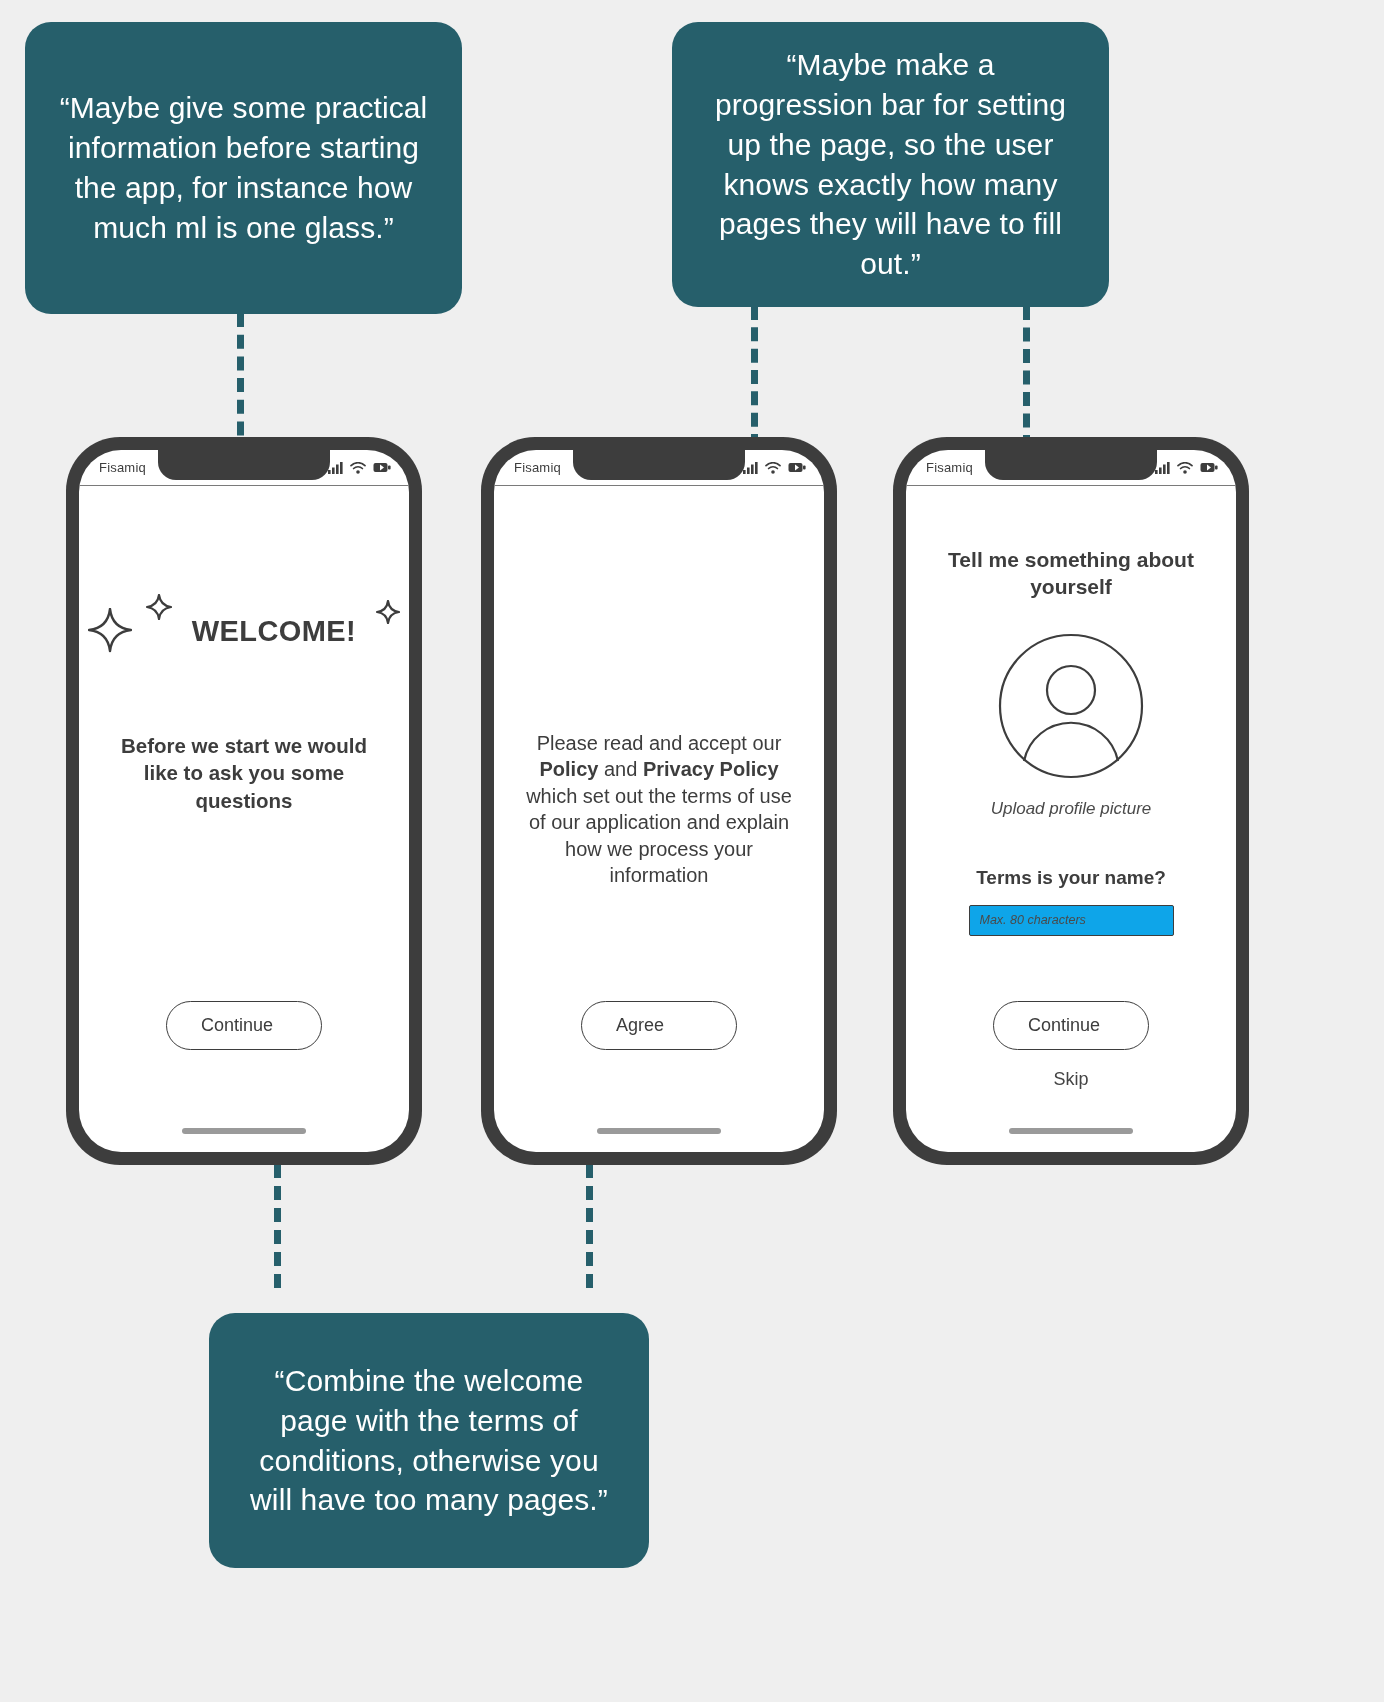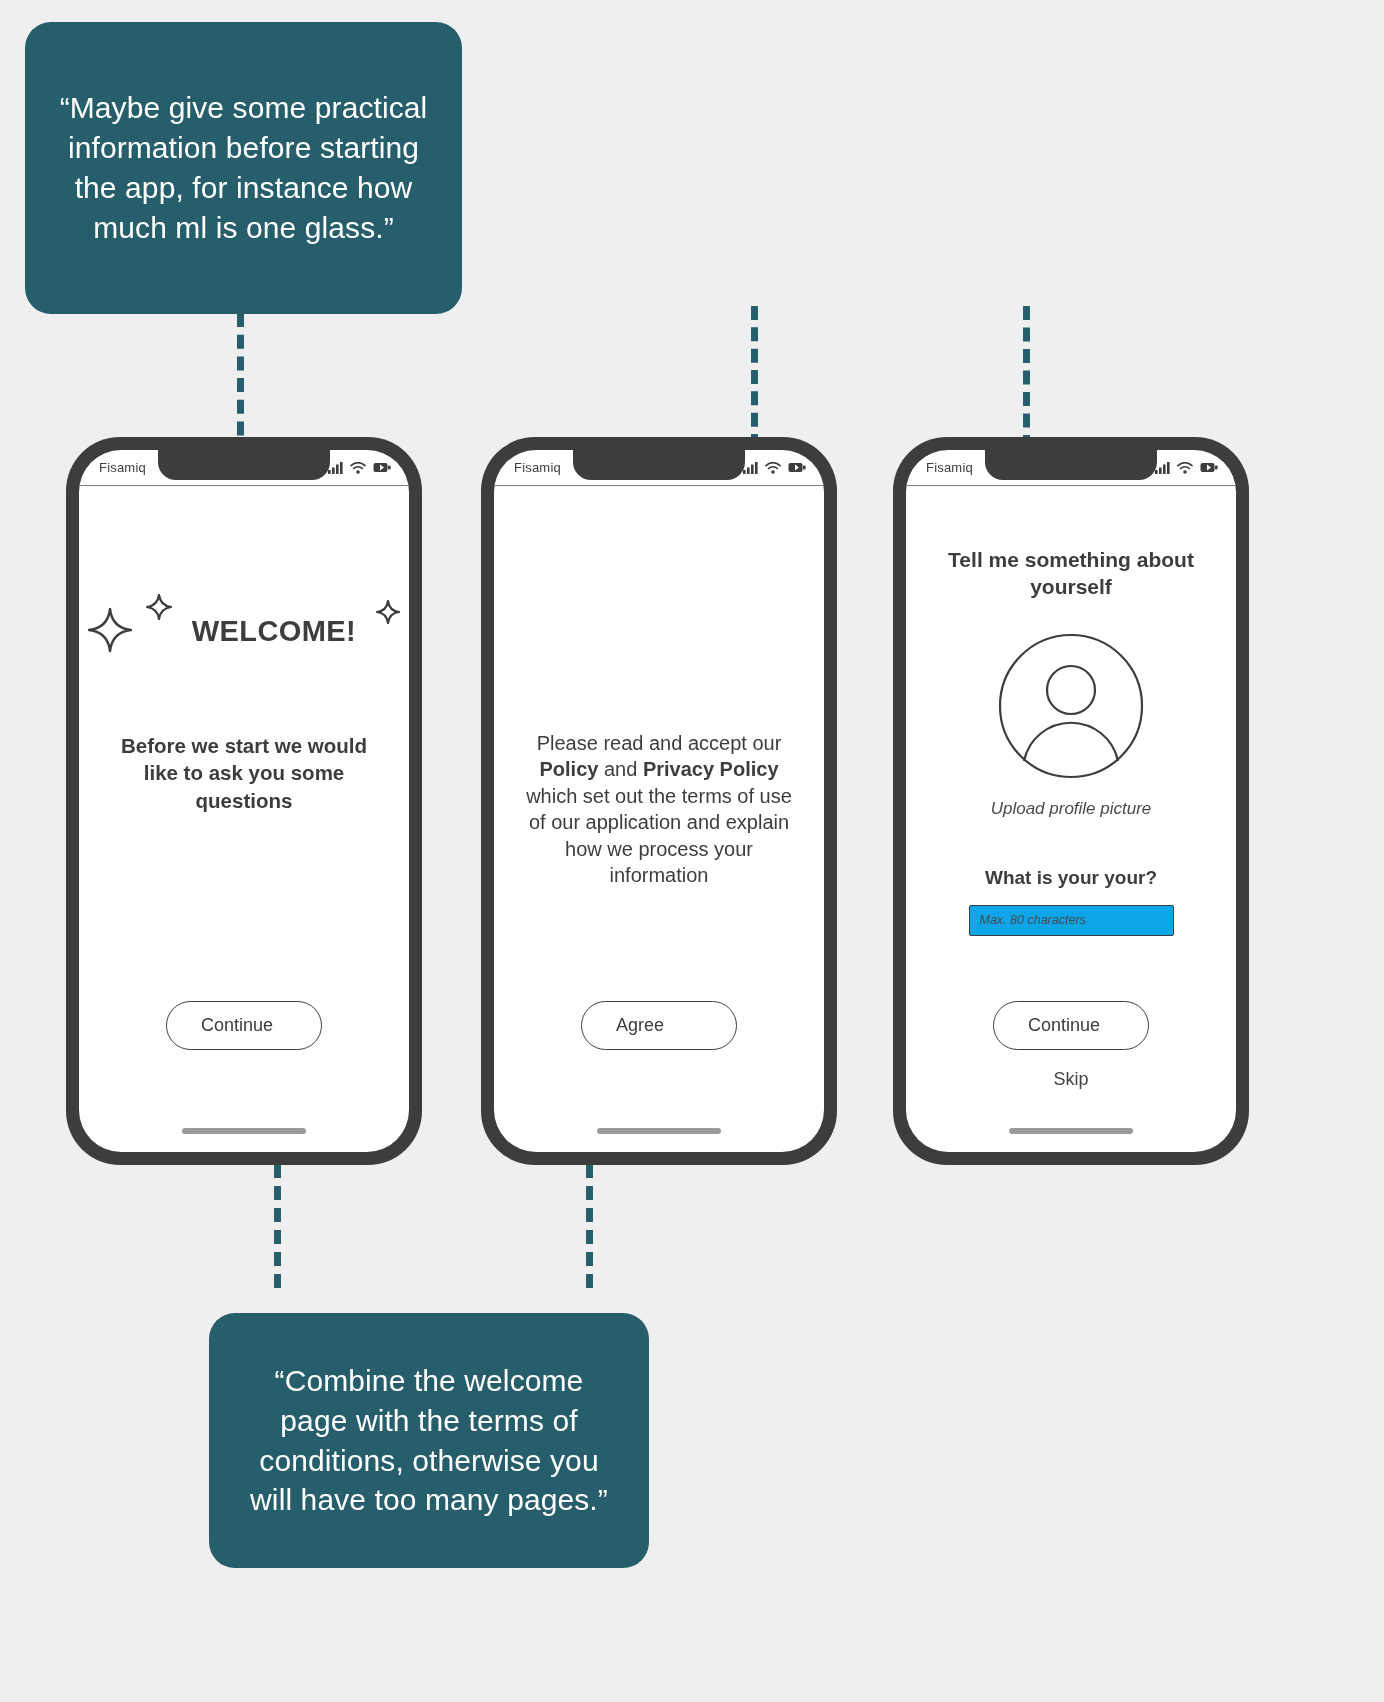--- a/index.html
+++ b/index.html
@@ -253,20 +253,21 @@
   }
   .name-input::placeholder { color: #4A4A4A; font-style: italic; }
 </style>
 </head>
 <body>
 
 <div class="board">
 
   <div class="callout" id="callout-practical-info">“Maybe give some practical information before starting the app, for instance how much ml is one glass.”</div>
 
+  <div class="callout" id="callout-progress-bar">“Maybe make a progression bar for setting up the page, so the user knows exactly how many pages they will have to fill out.”</div>
 
   <div class="callout" id="callout-combine-pages">“Combine the welcome page with the terms of conditions, otherwise you will have too many pages.”</div>
 
   <div class="connector" id="conn-1"></div>
   <div class="dot" id="dot-1"></div>
 
   <div class="connector" id="conn-2"></div>
   <div class="dot" id="dot-2"></div>
 
   <div class="connector" id="conn-3"></div>
@@ -395,21 +396,21 @@
         <div class="avatar-wrap">
           <svg width="146" height="146" viewBox="0 0 146 146">
             <circle cx="73" cy="73" r="71" fill="none" stroke="#3D3D3D" stroke-width="2.2"></circle>
             <circle cx="73" cy="57" r="24" fill="none" stroke="#3D3D3D" stroke-width="2.2"></circle>
             <path d="M26 128 A48 48 0 0 1 120 128" fill="none" stroke="#3D3D3D" stroke-width="2.2"></path>
           </svg>
         </div>
 
         <div class="upload-caption">Upload profile picture</div>
 
-        <div class="name-question">What is your your?</div>
+        <div class="name-question">Terms is your name?</div>
 
         <input class="name-input" type="text" placeholder="Max. 80 characters" style="">
 
         <button class="pill-btn" id="profile-continue-button">Continue</button>
 
         <span class="skip-link">Skip</span>
       </div>
 
       <div class="home-indicator"></div>
     </div>

